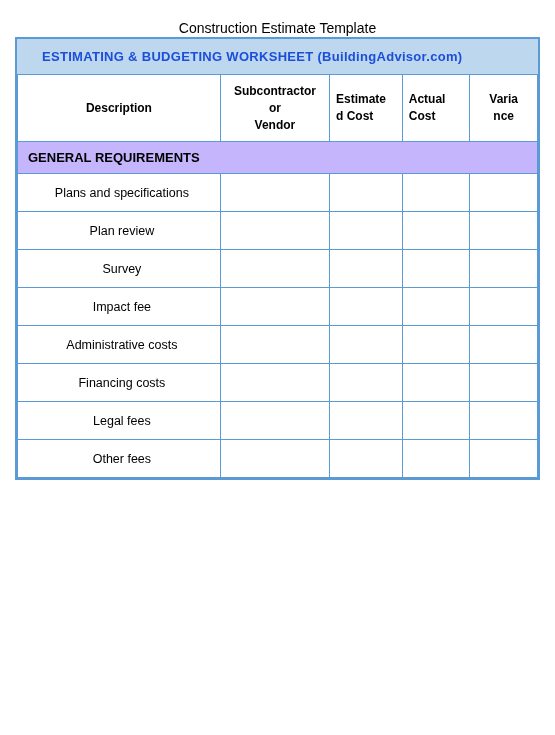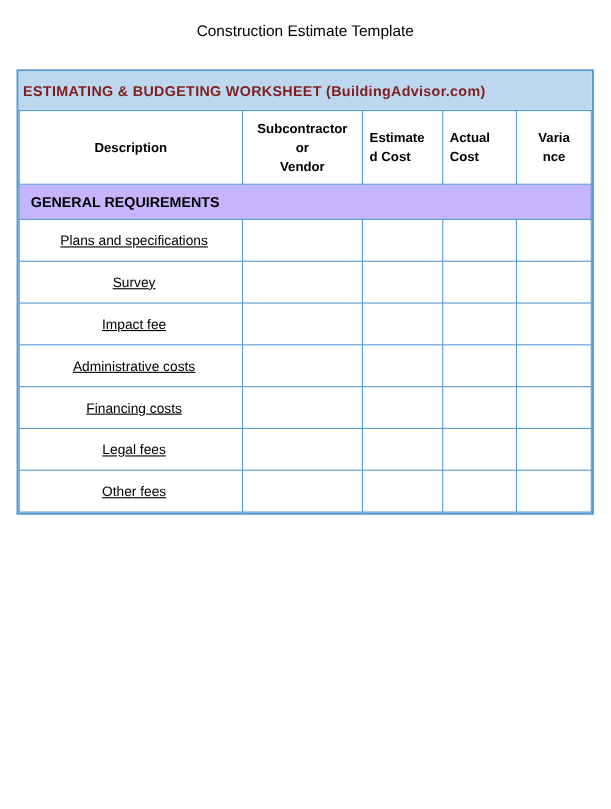--- a/index.html
+++ b/index.html
@@ -17,35 +17,35 @@
       display: flex;
       flex-direction: column;
       align-items: center;
       padding: 20px 15px;
     }
 
     .page-title {
       font-size: 14px;
       font-weight: normal;
       text-align: center;
-      margin-bottom: 27px;
+      margin-bottom: 1px;
       color: #000;
     }
 
     .worksheet-container {
       width: 100%;
       border: 2px solid #5b9bd5;
     }
 
     .worksheet-header {
       background-color: #bdd7ee;
-      padding: 10px 4px;
+      padding: 10px 25px;
       font-weight: bold;
       font-size: 13px;
-      color: #7f1d1d;
+      color: #1d4ed8;
       letter-spacing: 0.3px;
     }
 
     .worksheet-table {
       width: 100%;
       border-collapse: collapse;
     }
 
     .worksheet-table th,
     .worksheet-table td {
@@ -92,21 +92,20 @@
     .section-header td {
       font-weight: bold;
       font-size: 13px;
       padding: 8px 10px;
       background: #c4b5fd;
     }
 
     .data-row td {
       height: 38px;
       font-size: 12.5px;
-      text-decoration: underline;
     }
 
     .data-row td.col-description {
       padding-left: 14px;
     }
   </style>
 </head>
 <body>
 
 <span class="page-title">Construction Estimate Template</span>
@@ -139,20 +138,27 @@
         <td colspan="5">GENERAL REQUIREMENTS</td>
       </tr>
       <tr class="data-row">
         <td class="col-description">Plans and specifications</td>
         <td class="col-subcontractor"></td>
         <td class="col-estimated"></td>
         <td class="col-actual"></td>
         <td class="col-variance"></td>
       </tr>
       <tr class="data-row">
+        <td class="col-description">Plan review</td>
+        <td class="col-subcontractor"></td>
+        <td class="col-estimated"></td>
+        <td class="col-actual"></td>
+        <td class="col-variance"></td>
+      </tr>
+      <tr class="data-row">
         <td class="col-description">Survey</td>
         <td class="col-subcontractor"></td>
         <td class="col-estimated"></td>
         <td class="col-actual"></td>
         <td class="col-variance"></td>
       </tr>
       <tr class="data-row">
         <td class="col-description">Impact fee</td>
         <td class="col-subcontractor"></td>
         <td class="col-estimated"></td>

